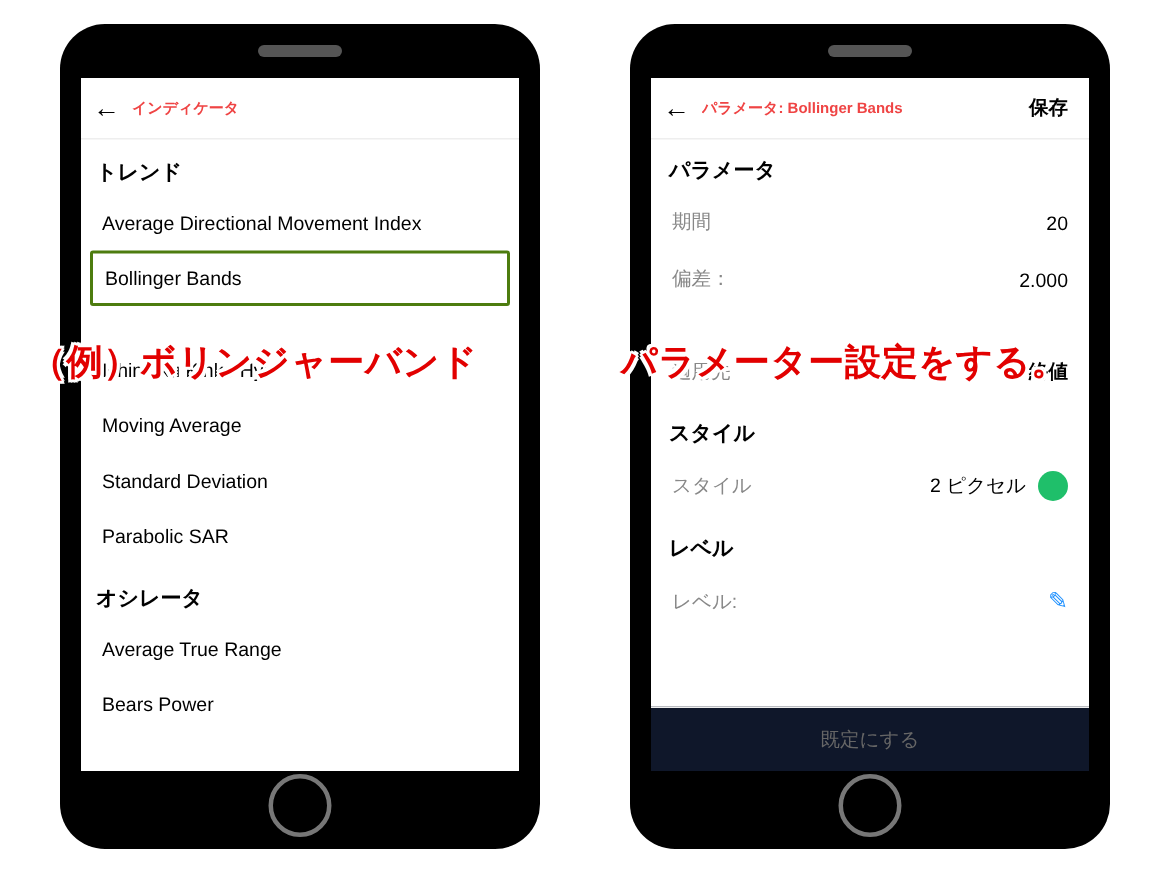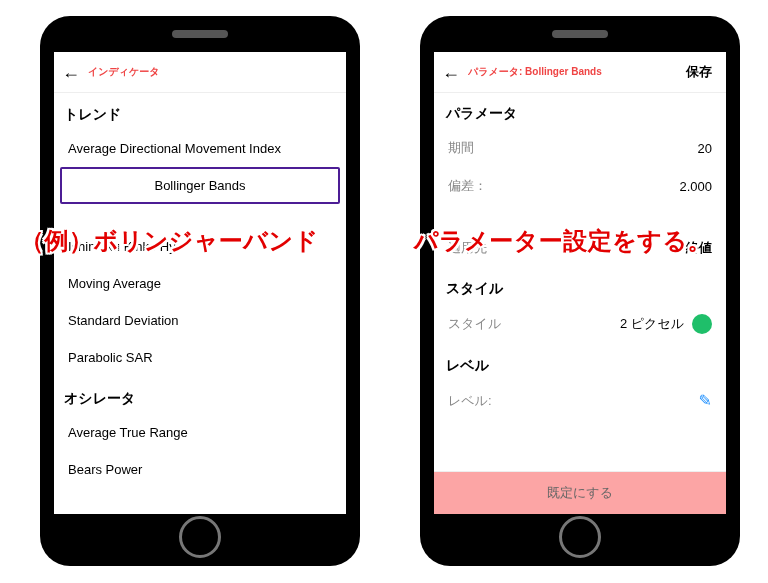--- a/index.html
+++ b/index.html
@@ -97,25 +97,24 @@
     font-weight: 700;
     font-size: 14px;
     color: #000;
   }
   .list-item {
     padding: 11px 14px;
     font-size: 13px;
     color: #000;
   }
   .list-item.highlight {
-    border: 2px solid #4c1d95;
+    border: 2px solid #4d7c0f;
     border-radius: 2px;
     margin: 0 6px;
     padding: 9px 8px;
-    text-align: center;
   }
   .param-header {
     padding: 13px 12px 6px 12px;
     font-weight: 700;
     font-size: 14px;
     color: #000;
   }
   .param-row {
     display: flex;
     align-items: center;
@@ -158,21 +157,21 @@
   .footer-btn {
     position: absolute;
     bottom: 0;
     left: 0;
     right: 0;
     text-align: center;
     padding: 12px 0;
     color: #666;
     font-size: 13px;
     border-top: 1px solid #eee;
-    background: #fca5a5;
+    background: #0f172a;
   }
   .annotation {
     position: absolute;
     font-size: 24px;
     font-weight: 900;
     color: #e20000;
     -webkit-text-stroke: 2px #fff;
     paint-order: stroke fill;
     text-shadow:
       -2px -2px 0 #fff,

